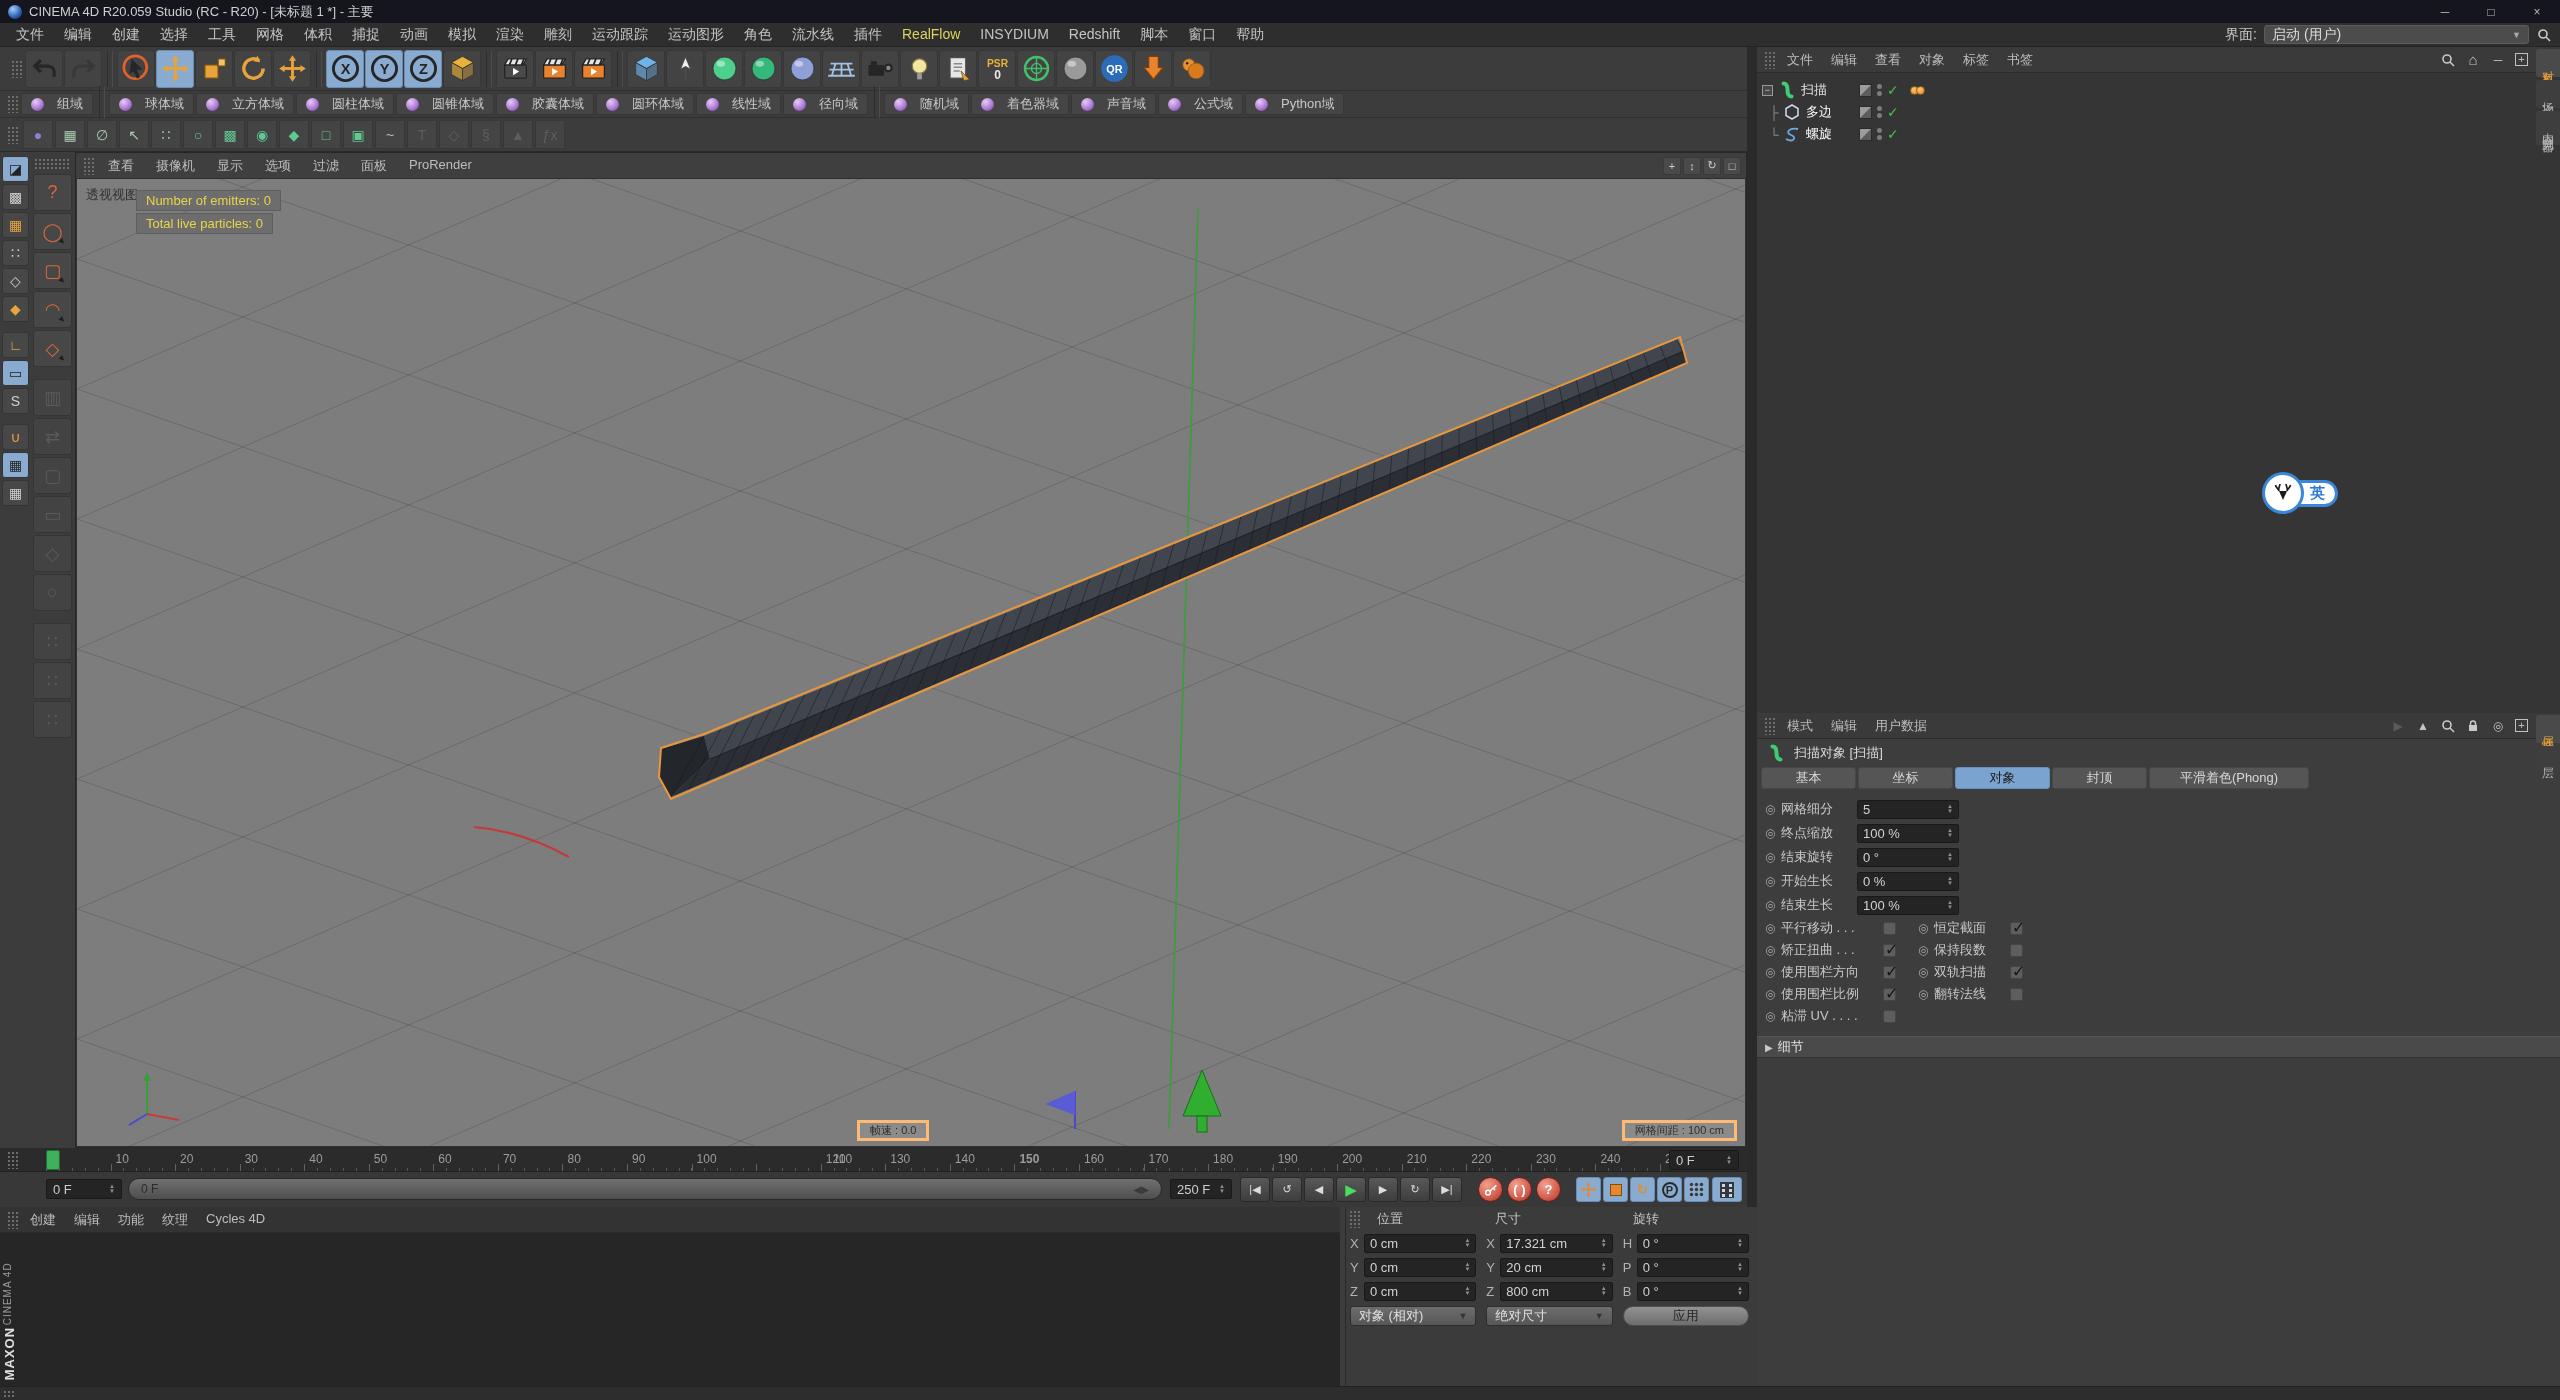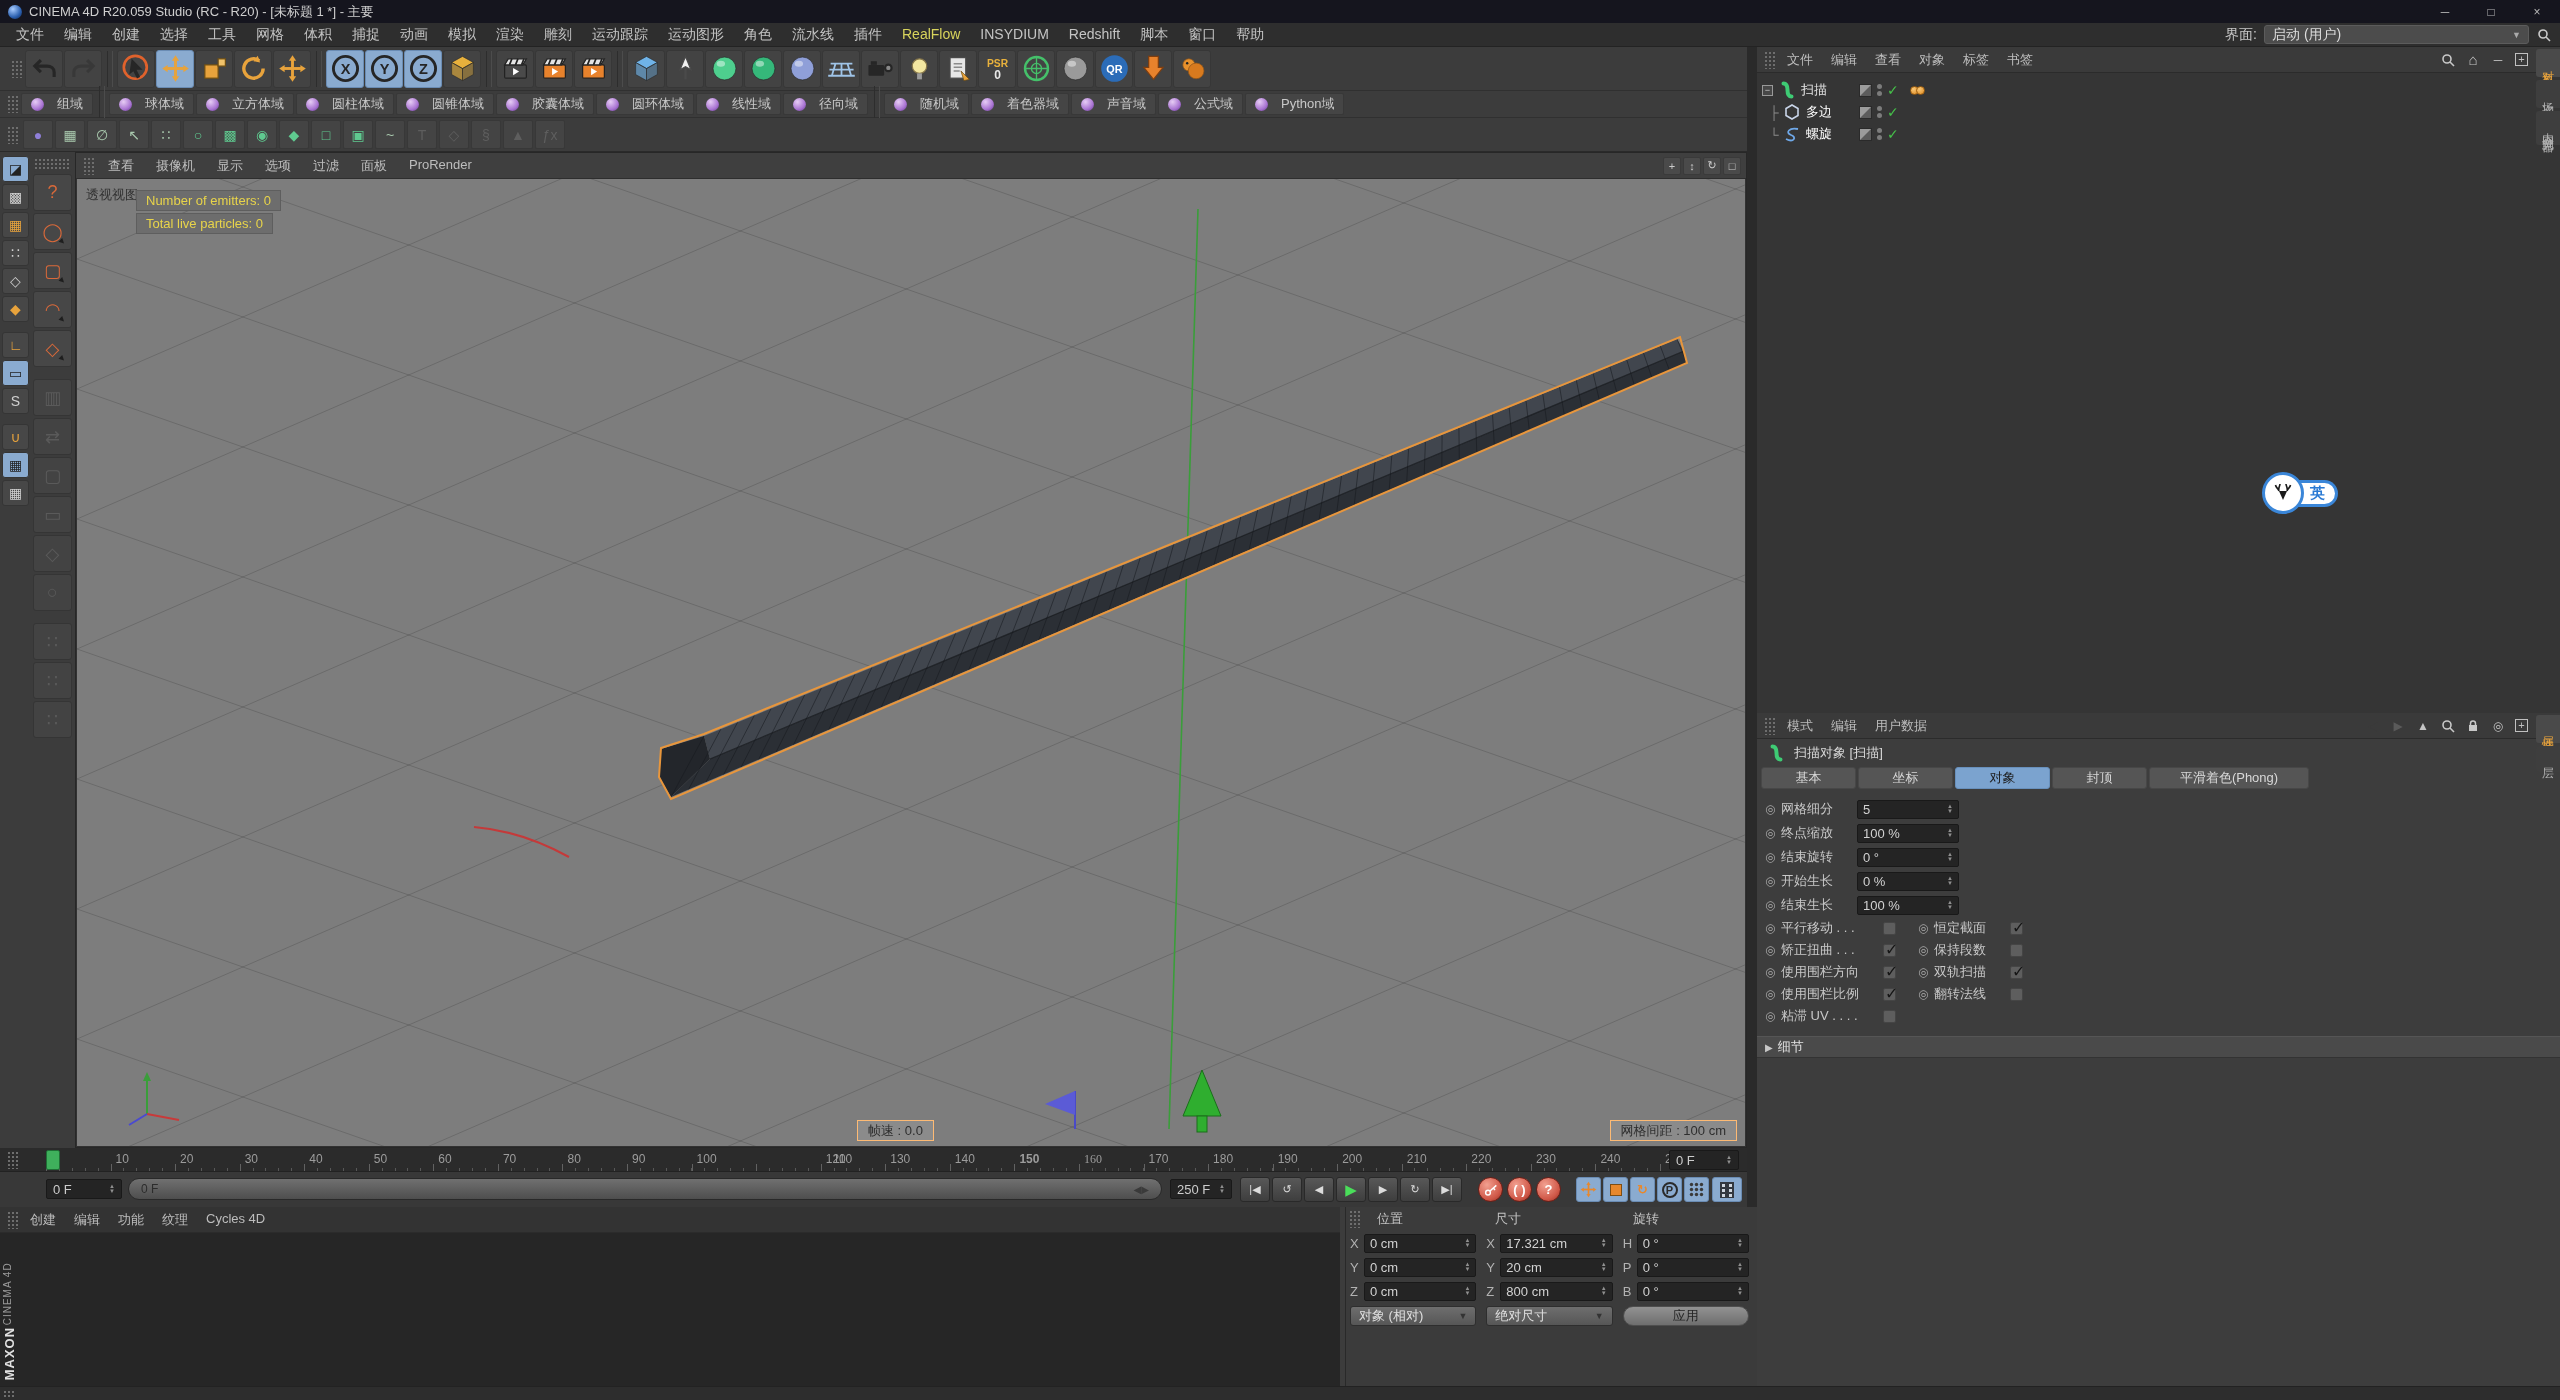--- a/index.html
+++ b/index.html
@@ -46,21 +46,21 @@
 
 #vp{position:absolute;left:75px;top:152px;width:1672px;height:996px;background:#323232;border:1px solid #272727}
 #vp-menu{height:26px;background:#3f3f3f;display:flex;align-items:center;font-size:13px;color:#bdbdbd;padding-left:4px;border-bottom:1px solid #2e2e2e}
 .vmi{padding:0 11px;white-space:nowrap}
 #vp-nav{margin-left:auto;display:flex;gap:2px;margin-right:5px}
 .vni{width:18px;height:18px;background:#4a4a4a;border:1px solid #3a3a3a;border-radius:2px;display:flex;align-items:center;justify-content:center;font-size:11px;color:#ccc}
 #scene-wrap{position:absolute;top:26px;left:1px;right:1px;bottom:1px;background:#7d7d7d;overflow:hidden}
 .vlabel{position:absolute;left:9px;top:7px;color:#323232;font-size:13px}
 .ttip{position:absolute;left:60px;background:#6d6d6d;color:#e8d44a;font-size:13px;padding:2px 9px;box-shadow:0 0 0 1px #5e5e5e;white-space:nowrap}
 #tt1{top:12px}#tt2{top:35px}
-.infobox{position:absolute;height:21px;background:#8b8b8b;border:1px solid #fdba74;color:#2e2e2e;font-size:13px;display:flex;align-items:center;padding:0 10px;bottom:5px;white-space:nowrap}
+.infobox{position:absolute;height:21px;background:#8b8b8b;border:3px solid #fdba74;color:#2e2e2e;font-size:11px;display:flex;align-items:center;padding:0 10px;bottom:5px;white-space:nowrap}
 #fpsbox{left:780px}
 #gridbox{right:8px}
 
 #right-panel{position:absolute;left:1747px;top:47px;width:813px;height:1339px;background:#2a2a2a}
 #om{position:absolute;left:10px;top:0;width:803px;height:666px;background:#353535}
 .pmenu{height:26px;background:#3a3a3a;display:flex;align-items:center;font-size:13px;color:#bdbdbd;padding-left:4px;border-bottom:1px solid #2b2b2b}
 .pm-i{padding:0 9px;white-space:nowrap}
 .mini-icons{margin-left:auto;display:flex;align-items:center;gap:9px;margin-right:32px}
 .mi{display:flex;align-items:center;justify-content:center;width:16px;height:16px;color:#c4c4c4;font-size:12px}
 .pbox{width:13px;height:13px;border:1px solid #c0c0c0;display:flex;align-items:center;justify-content:center;font-size:11px;color:#c0c0c0;line-height:1}
@@ -967,21 +967,21 @@
           <span class="ticklab" style="left: 799px; margin-left: 34px;">110</span>
           <span class="tickmaj" style="left: 756.16px;"></span>
           <span class="ticklab" style="left: 825.72px;">120</span>
           <span class="tickmaj" style="left: 820.72px;"></span>
           <span class="ticklab" style="left: 890.28px;">130</span>
           <span class="tickmaj" style="left: 885.28px;"></span>
           <span class="ticklab" style="left: 954.84px;">140</span>
           <span class="tickmaj" style="left: 949.84px;"></span>
           <span class="ticklab" style="left: 1019.4px; font-weight: bold;">150</span>
           <span class="tickmaj" style="left: 1014.4px;"></span>
-          <span class="ticklab" style="left: 1083.96px; font-family: Liberation Serif, serif;">160</span>
+          <span class="ticklab" style="left: 1083.96px;">160</span>
           <span class="tickmaj" style="left: 1078.96px;"></span>
           <span class="ticklab" style="left: 1148.52px;">170</span>
           <span class="tickmaj" style="left: 1143.52px;"></span>
           <span class="ticklab" style="left: 1213.08px;">180</span>
           <span class="tickmaj" style="left: 1208.08px;"></span>
           <span class="ticklab" style="left: 1277.64px;">190</span>
           <span class="tickmaj" style="left: 1272.64px;"></span>
           <span class="ticklab" style="left: 1342.2px;">200</span>
           <span class="tickmaj" style="left: 1337.2px;"></span>
           <span class="ticklab" style="left: 1406.76px;">210</span>

